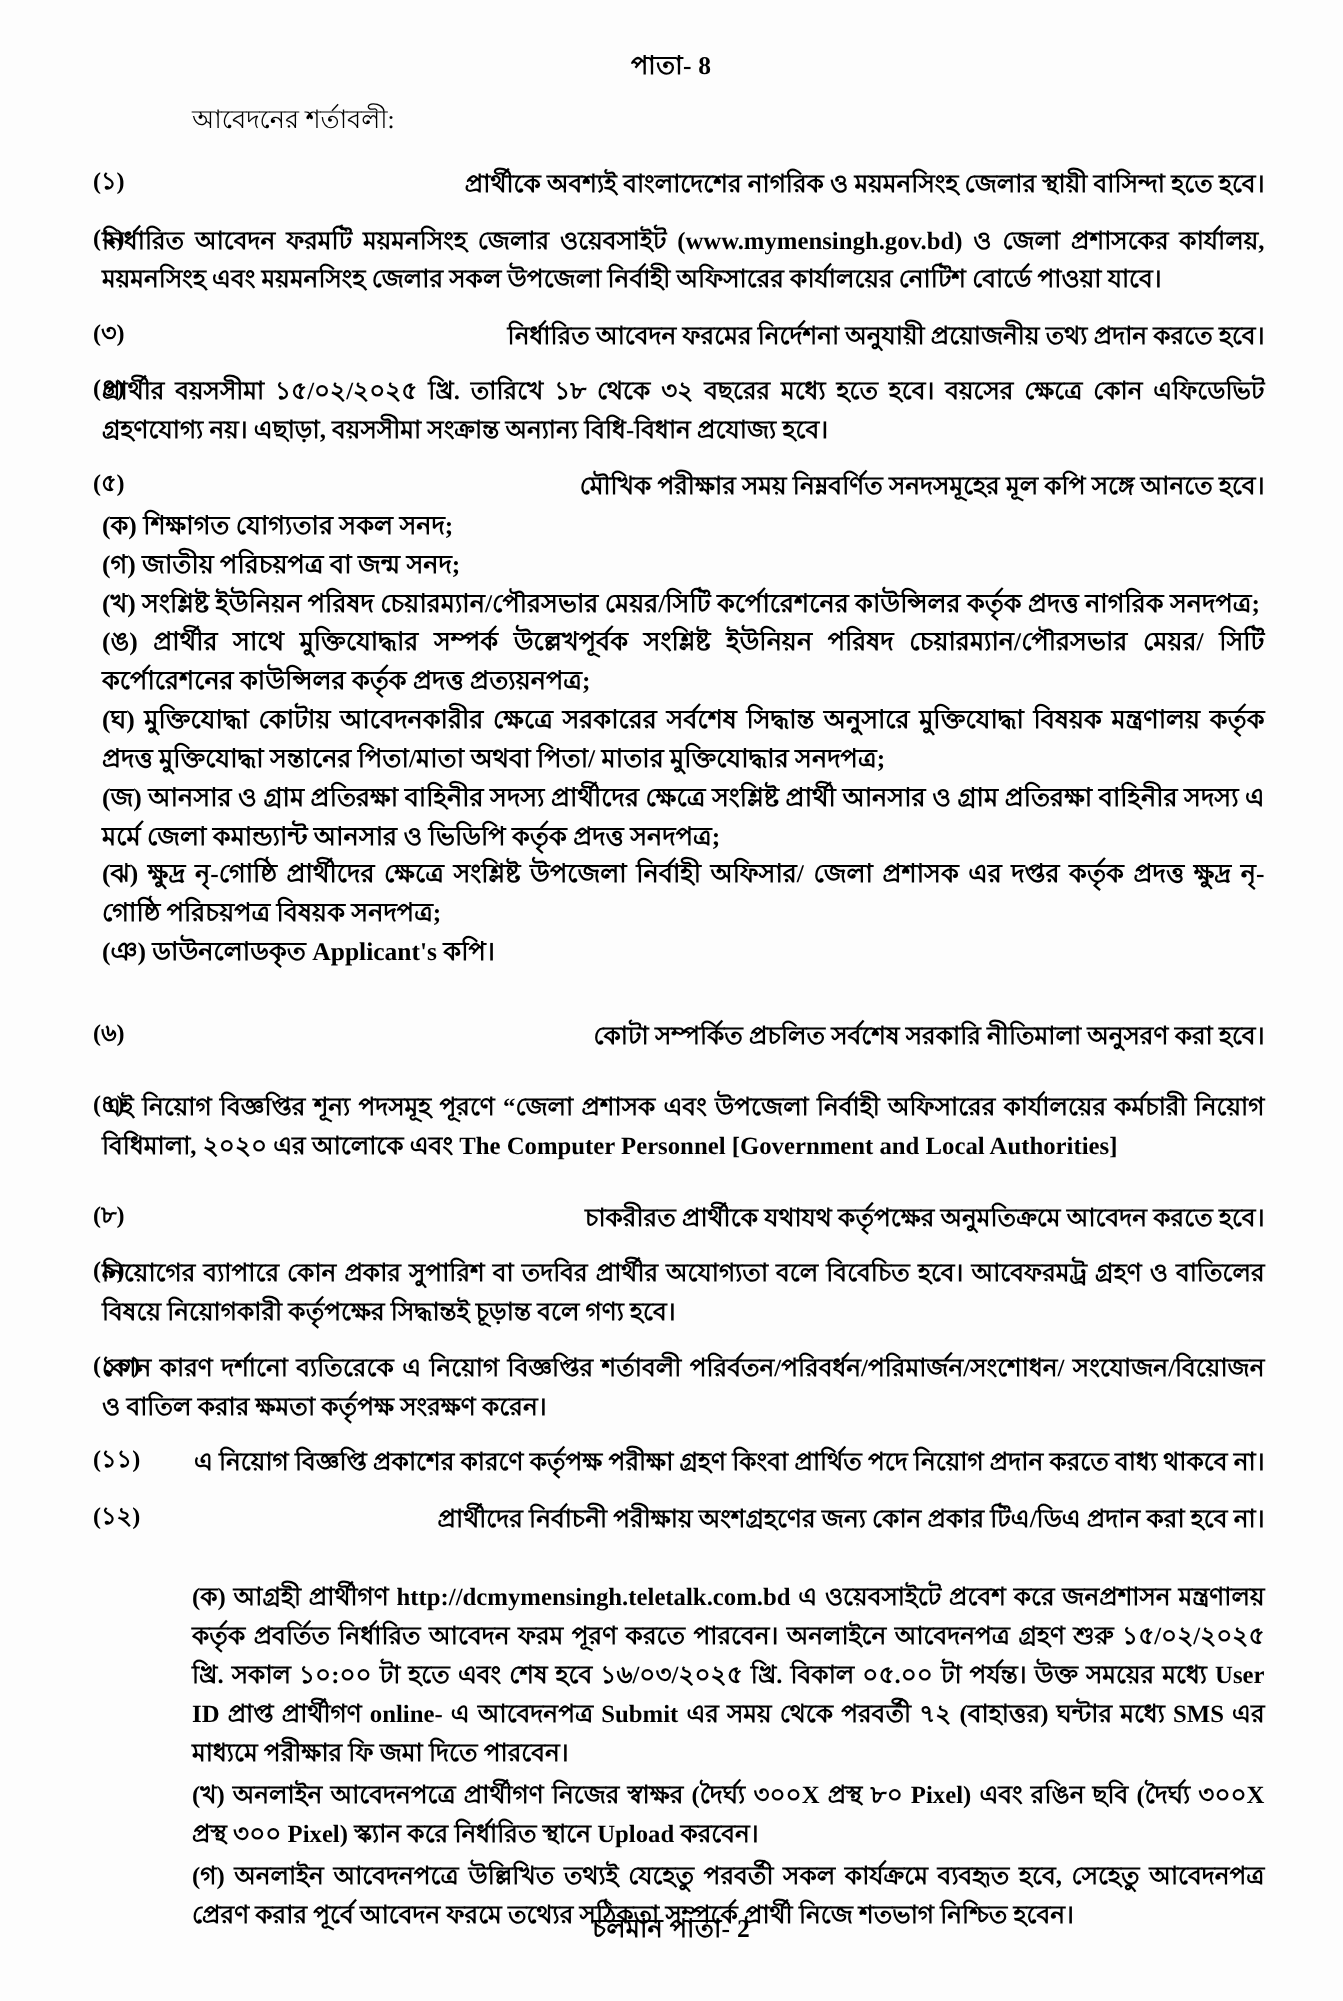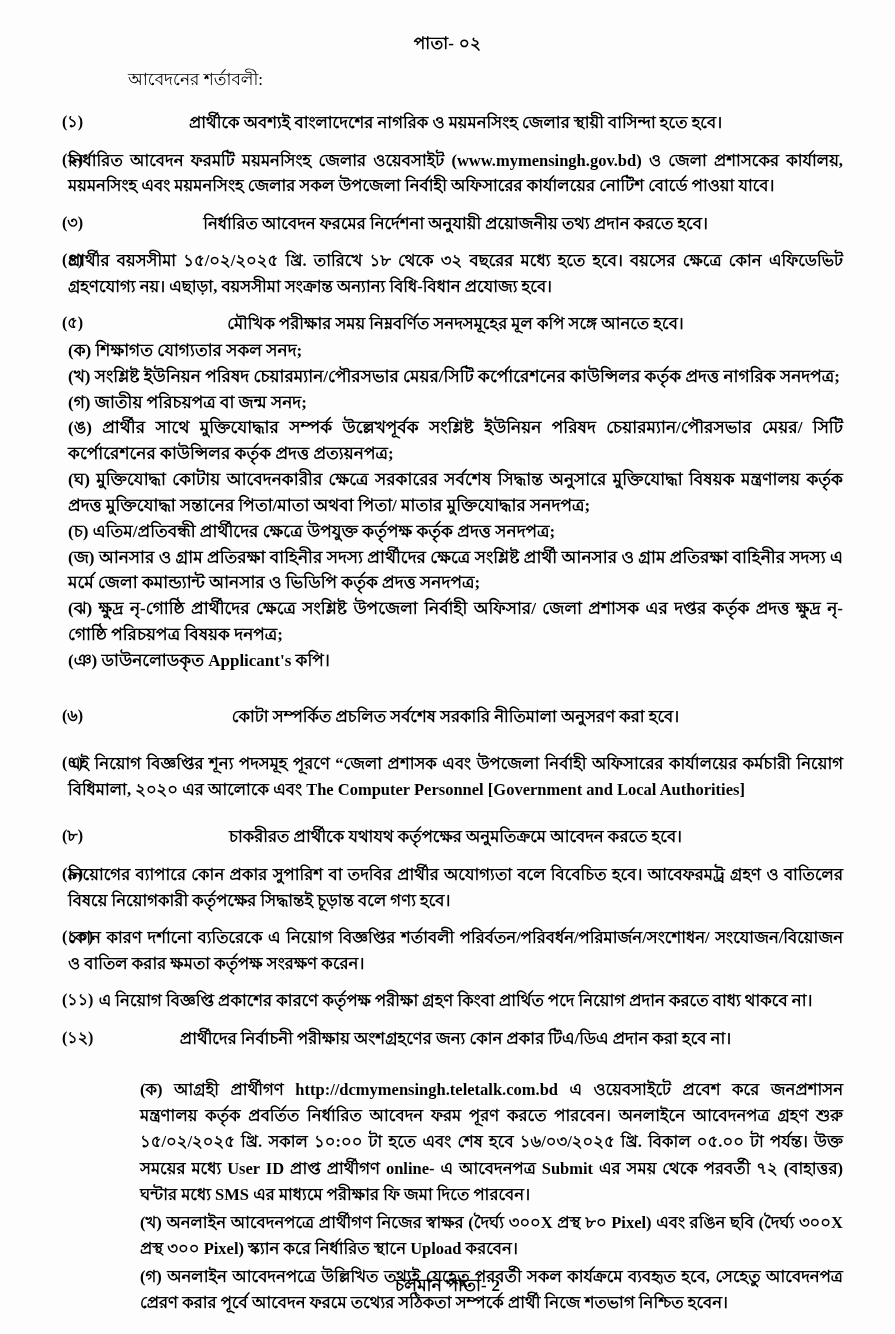--- a/index.html
+++ b/index.html
@@ -80,21 +80,21 @@
     text-align: justify;
     text-justify: inter-word;
   }
   .clause-body p {
     margin: 0;
   }
   .clause-body p.justify {
     text-align: justify;
   }
   .clause-body p.tight {
-    text-align: center;
+    text-align: right;
   }
 
   
   .subitems {
     margin-top: 1px;
   }
   .subitem {
     font-size: 17px;
     font-weight: 700;
     line-height: 1.52;
@@ -109,35 +109,35 @@
     display: block;
     padding-left: 26px;
   }
 
   .block-13 {
     margin-left: 128px;
     padding-right: 52px;
     margin-top: 26px;
   }
   .block-13 p {
-    margin: 0 0 2px 12px;
+    margin: 0 0 2px 0;
     font-size: 16.5px;
     font-weight: 700;
     line-height: 1.58;
     text-align: justify;
   }
   .spacer-sm { height: 10px; }
   .spacer-md { height: 18px; }
 </style>
 </head>
 <body>
 
 <div class="page">
 
-  <div class="page-header page-marker">পাতা- ০২</div>
+  <div class="page-header page-marker">পাতা- 8</div>
 
   <div class="content">
 
     <div class="section-title">আবেদনের শর্তাবলী:</div>
 
     <div class="clause">
       <div class="clause-num">(১)</div>
       <div class="clause-body">
         <p class="tight">প্রার্থীকে অবশ্যই বাংলাদেশের নাগরিক ও ময়মনসিংহ জেলার স্থায়ী বাসিন্দা হতে হবে।</p>
       </div>
@@ -163,27 +163,26 @@
         <p class="justify">প্রার্থীর বয়সসীমা ১৫/০২/২০২৫ খ্রি. তারিখে ১৮ থেকে ৩২ বছরের মধ্যে হতে হবে। বয়সের ক্ষেত্রে কোন এফিডেভিট গ্রহণযোগ্য নয়।  এছাড়া, বয়সসীমা সংক্রান্ত অন্যান্য বিধি-বিধান প্রযোজ্য হবে।</p>
       </div>
     </div>
 
     <div class="clause">
       <div class="clause-num">(৫)</div>
       <div class="clause-body">
         <p class="tight">মৌখিক পরীক্ষার সময় নিম্নবর্ণিত সনদসমূহের মূল কপি সঙ্গে আনতে হবে।</p>
         <div class="subitems">
           <p class="subitem">(ক) শিক্ষাগত যোগ্যতার সকল সনদ;</p>
+          <p class="subitem">(গ) জাতীয় পরিচয়পত্র বা জন্ম সনদ;</p>
           <p class="subitem">(খ) সংশ্লিষ্ট ইউনিয়ন পরিষদ চেয়ারম্যান/পৌরসভার মেয়র/সিটি কর্পোরেশনের কাউন্সিলর কর্তৃক প্রদত্ত নাগরিক সনদপত্র;</p>
-          <p class="subitem">(গ) জাতীয় পরিচয়পত্র বা জন্ম সনদ;</p>
           <p class="subitem">(ঙ) প্রার্থীর সাথে মুক্তিযোদ্ধার সম্পর্ক উল্লেখপূর্বক সংশ্লিষ্ট ইউনিয়ন পরিষদ চেয়ারম্যান/পৌরসভার মেয়র/ সিটি কর্পোরেশনের কাউন্সিলর কর্তৃক প্রদত্ত প্রত্যয়নপত্র;</p>
           <p class="subitem">(ঘ) মুক্তিযোদ্ধা কোটায় আবেদনকারীর ক্ষেত্রে সরকারের সর্বশেষ সিদ্ধান্ত অনুসারে মুক্তিযোদ্ধা বিষয়ক মন্ত্রণালয় কর্তৃক প্রদত্ত মুক্তিযোদ্ধা সন্তানের পিতা/মাতা অথবা পিতা/ মাতার মুক্তিযোদ্ধার সনদপত্র;</p>
-          <p class="subitem">(চ) এতিম/প্রতিবন্ধী প্রার্থীদের ক্ষেত্রে উপযুক্ত কর্তৃপক্ষ কর্তৃক প্রদত্ত সনদপত্র;</p>
           <p class="subitem">(জ) আনসার ও গ্রাম প্রতিরক্ষা বাহিনীর সদস্য প্রার্থীদের ক্ষেত্রে সংশ্লিষ্ট প্রার্থী আনসার ও গ্রাম প্রতিরক্ষা বাহিনীর সদস্য এ মর্মে জেলা কমান্ড্যান্ট আনসার ও ভিডিপি কর্তৃক প্রদত্ত সনদপত্র;</p>
-          <p class="subitem">(ঝ) ক্ষুদ্র নৃ-গোষ্ঠি প্রার্থীদের ক্ষেত্রে সংশ্লিষ্ট উপজেলা নির্বাহী অফিসার/ জেলা প্রশাসক এর দপ্তর কর্তৃক প্রদত্ত ক্ষুদ্র নৃ-গোষ্ঠি পরিচয়পত্র বিষয়ক দনপত্র;</p>
+          <p class="subitem">(ঝ) ক্ষুদ্র নৃ-গোষ্ঠি প্রার্থীদের ক্ষেত্রে সংশ্লিষ্ট উপজেলা নির্বাহী অফিসার/ জেলা প্রশাসক এর দপ্তর কর্তৃক প্রদত্ত ক্ষুদ্র নৃ-গোষ্ঠি পরিচয়পত্র বিষয়ক সনদপত্র;</p>
           <p class="subitem last">(ঞ) ডাউনলোডকৃত Applicant's  কপি।</p>
         </div>
       </div>
     </div>
 
     <div class="spacer-md"></div>
 
     <div class="clause">
       <div class="clause-num">(৬)</div>
       <div class="clause-body">

